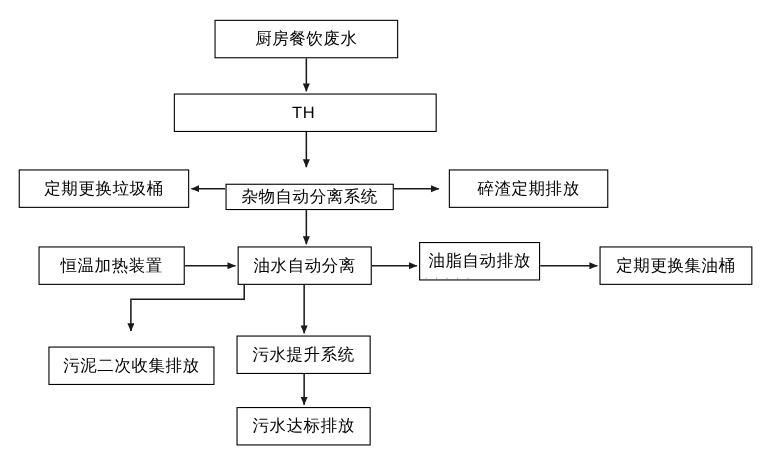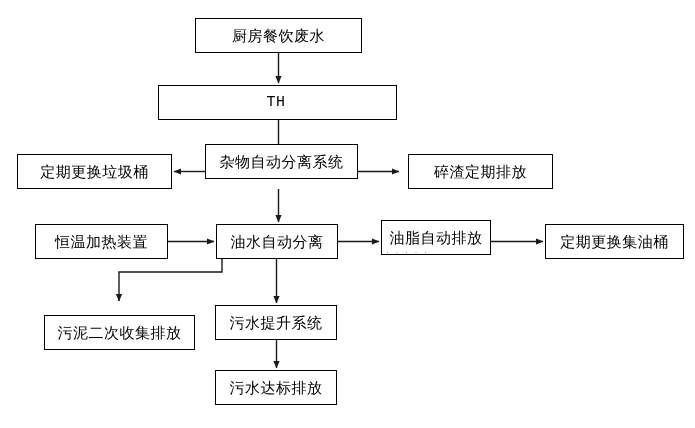--- a/index.html
+++ b/index.html
@@ -26,21 +26,21 @@
     align-items: center;
     justify-content: center;
     color: #000000;
     font-size: 15px;
     line-height: 1;
     letter-spacing: 0.5px;
     white-space: nowrap;
     z-index: 2;
   }
   .node .lead {
-    font-family: Liberation Mono, monospace;
+    font-family: Liberation Sans, sans-serif;
     font-size: 15px;
     margin-right: 3px;
   }
   .node .cjk {
     font-family: "Liberation Sans", "DejaVu Sans", sans-serif;
   }
   svg#wires {
     position: absolute;
     left: 0;
     top: 0;
@@ -104,21 +104,21 @@
   </div>
 
   <div class="node" style="left:158px; top:85px; width:239px; height:35px;">
     <span class="lead">TH</span>
   </div>
 
   <div class="node" style="left:17px; top:154px; width:155px; height:35px;">
     <span>定期更换垃圾桶</span>
   </div>
 
-  <div class="node" style="left:205px; top:144px; width:153px; height:35px;">
+  <div class="node" style="left:205px; top:167px; width:153px; height:24px;">
     <span>杂物自动分离系统</span>
   </div>
 
   <div class="node" style="left:408px; top:154px; width:145px; height:35px;">
     <span>碎渣定期排放</span>
   </div>
 
   <div class="node" style="left:35px; top:224px; width:133px; height:35px;justify-content:center;">
     <span>恒温加热装置</span>
   </div>

